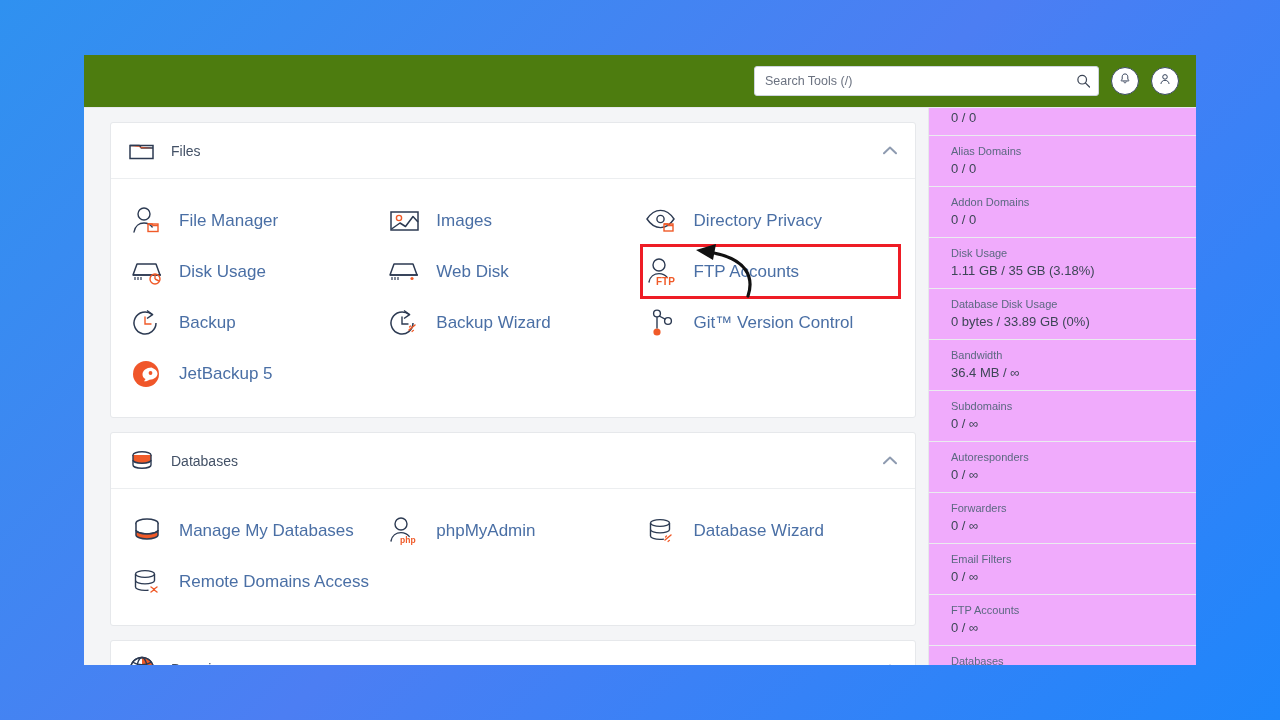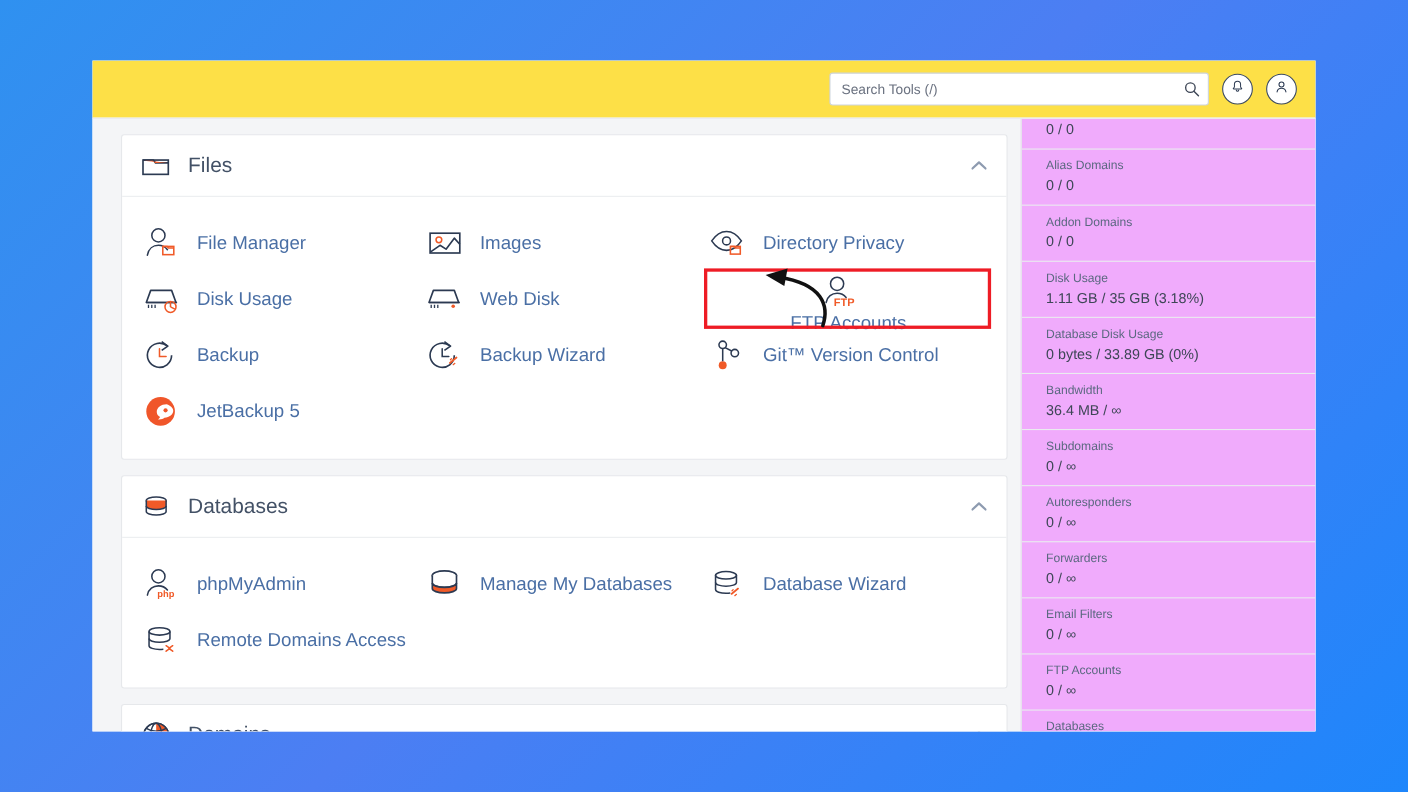--- a/index.html
+++ b/index.html
@@ -28,21 +28,21 @@
     background: #ffffff;
     overflow: hidden;
     display: flex;
     flex-direction: column;
   }
 
   
   #topbar {
     height: 52px;
     flex: 0 0 52px;
-    background: #fde047;
+    background: #4d7c0f;
     display: flex;
     align-items: center;
     justify-content: flex-end;
     padding-right: 17px;
   }
 
   .search-wrap {
     position: relative;
     width: 345px;
     height: 30px;
@@ -119,21 +119,21 @@
   .card-head-icon {
     width: 30px;
     height: 30px;
     margin-right: 14px;
     display: flex;
     align-items: center;
     justify-content: center;
     line-height: 0;
   }
   .card-title {
-    font-size: 19px;
+    font-size: 14px;
     color: #435166;
     flex: 1;
   }
   .chevron {
     color: #8e9bb0;
     line-height: 0;
   }
 
   .card-body {
     padding: 16px 16px 18px 16px;
@@ -163,21 +163,20 @@
     font-size: 17px;
     color: #4a6fa5;
   }
 
   
   .tool.highlighted {
     position: relative;
     outline: 3px solid #ee1c25;
     outline-offset: -1px;
     width: 33.33%;
-    flex-direction: column;
   }
 
   
   #stats-col {
     width: 268px;
     flex: 0 0 268px;
     background: #f0abfc;
     border-left: 1px solid #e6e8eb;
     overflow: hidden;
   }
@@ -407,37 +406,37 @@
                   <path d="M1 7.2 7 1.6l6 5.6" fill="none" stroke="#8e9bb0" stroke-width="2" stroke-linecap="round" stroke-linejoin="round"></path>
                 </svg>
             </span>
           </div>
 
           <div class="card-body">
 
             <a class="tool">
               <span class="tool-icon">
                 <svg width="34" height="30" viewBox="0 0 34 30">
+                  <ellipse cx="16" cy="7" rx="11" ry="4" fill="#fff" stroke="#2c3a52" stroke-width="1.5"></ellipse>
+                  <path d="M5 7v7c0 2.2 4.9 4 11 4s11-1.8 11-4V7" fill="#fff" stroke="#2c3a52" stroke-width="1.5"></path>
+                  <path d="M5 14v5c0 2.2 4.9 4 11 4s11-1.8 11-4v-5c0 2.2-4.9 4-11 4s-11-1.8-11-4z" fill="#f05a28" stroke="#2c3a52" stroke-width="1.5"></path>
+                </svg>
+              </span>
+              <span class="tool-label">Manage My Databases</span>
+            </a>
+
+            <a class="tool">
+              <span class="tool-icon">
+                <svg width="34" height="30" viewBox="0 0 34 30">
                   <circle cx="13" cy="8" r="6" fill="none" stroke="#2c3a52" stroke-width="1.4"></circle>
                   <path d="M3 25c1-5.5 5.3-8.4 10-8.4 3.3 0 6.3 1.4 8.2 3.8" fill="none" stroke="#2c3a52" stroke-width="1.4" stroke-linecap="round"></path>
                   <text x="12" y="27" font-family="Liberation Sans, sans-serif" font-size="8.5" font-weight="bold" fill="#f05a28">php</text>
                 </svg>
               </span>
               <span class="tool-label">phpMyAdmin</span>
-            </a>
-
-            <a class="tool">
-              <span class="tool-icon">
-                <svg width="34" height="30" viewBox="0 0 34 30">
-                  <ellipse cx="16" cy="7" rx="11" ry="4" fill="#fff" stroke="#2c3a52" stroke-width="1.5"></ellipse>
-                  <path d="M5 7v7c0 2.2 4.9 4 11 4s11-1.8 11-4V7" fill="#fff" stroke="#2c3a52" stroke-width="1.5"></path>
-                  <path d="M5 14v5c0 2.2 4.9 4 11 4s11-1.8 11-4v-5c0 2.2-4.9 4-11 4s-11-1.8-11-4z" fill="#f05a28" stroke="#2c3a52" stroke-width="1.5"></path>
-                </svg>
-              </span>
-              <span class="tool-label">Manage My Databases</span>
             </a>
 
             <a class="tool">
               <span class="tool-icon">
                 <svg width="34" height="30" viewBox="0 0 34 30">
                   <ellipse cx="14" cy="7" rx="9.5" ry="3.4" fill="none" stroke="#2c3a52" stroke-width="1.4"></ellipse>
                   <path d="M4.5 7v6.5c0 1.9 4.3 3.4 9.5 3.4s9.5-1.5 9.5-3.4V7" fill="none" stroke="#2c3a52" stroke-width="1.4"></path>
                   <path d="M4.5 13.5V20c0 1.9 4.3 3.4 9.5 3.4 1.4 0 2.7-.1 3.9-.3" fill="none" stroke="#2c3a52" stroke-width="1.4"></path>
                   <path d="M19 24l6-5" stroke="#f05a28" stroke-width="1.5" stroke-linecap="round"></path>
                   <path d="M22 25.5l1.5-1.2M19.5 21l1-1" stroke="#f05a28" stroke-width="1.2" stroke-linecap="round"></path>

